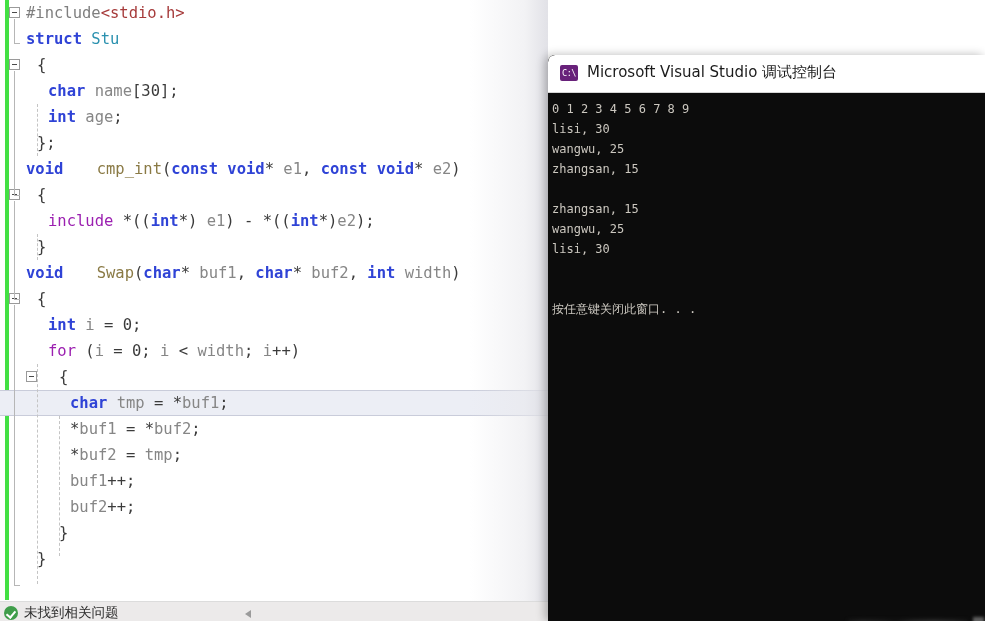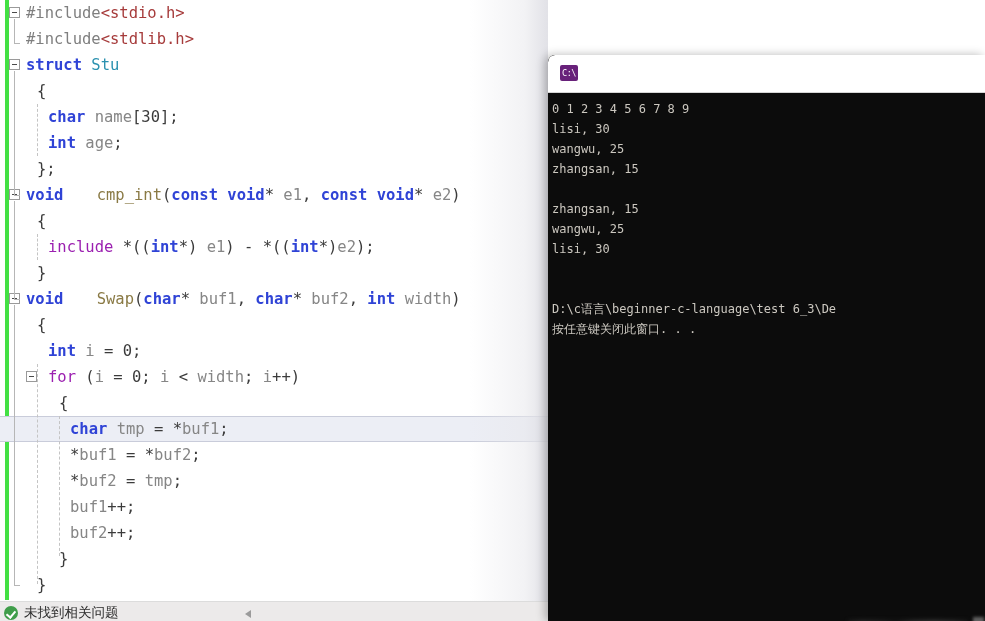--- a/index.html
+++ b/index.html
@@ -239,21 +239,20 @@
 <body>
 
 <div id="screen">
 
   <div id="editor">
 
     <div class="change-bar" style="top:0px; height:600px;"></div>
 
     <div class="code-area" id="code-area">
         <div class="line"><span class="txt" style="left: 26px;"><span class="pp">#include</span><span class="inc">&lt;stdio.h&gt;</span></span></div>
-        <div class="line"><span class="txt" style="left: 26px;"><span class="pp">#include</span><span class="inc">&lt;stdlib.h&gt;</span></span></div>
         <div class="line"><span class="txt" style="left: 26px;"><span class="kw">struct </span><span class="type">Stu</span></span></div>
         <div class="line"><span class="txt" style="left: 37px;"><span class="pl">{</span></span></div>
         <div class="line"><span class="txt" style="left: 48px;"><span class="kw">char</span><span class="dim"> name</span><span class="pl">[</span><span class="num">30</span><span class="pl">];</span></span></div>
         <div class="line"><span class="txt" style="left: 48px;"><span class="kw">int</span><span class="dim"> age</span><span class="pl">;</span></span></div>
         <div class="line"><span class="txt" style="left: 37px;"><span class="pl">};</span></span></div>
         <div class="line"><span class="txt" style="left: 26px;"><span class="kw">void </span><span class="fn">cmp_int</span><span class="pl">(</span><span class="kw">const void</span><span class="pl">* </span><span class="dim">e1</span><span class="pl">, </span><span class="kw">const void</span><span class="pl">* </span><span class="dim">e2</span><span class="pl">)</span></span></div>
         <div class="line"><span class="txt" style="left: 37px;"><span class="pl">{</span></span></div>
         <div class="line"><span class="txt" style="left: 48px;"><span class="kw2">include </span><span class="pl">*((</span><span class="kw">int</span><span class="pl">*) </span><span class="dim">e1</span><span class="pl">) - *((</span><span class="kw">int</span><span class="pl">*)</span><span class="dim">e2</span><span class="pl">);</span></span></div>
         <div class="line"><span class="txt" style="left: 37px;"><span class="pl">}</span></span></div>
         <div class="line"><span class="txt" style="left: 26px;"><span class="kw">void </span><span class="fn">Swap</span><span class="pl">(</span><span class="kw">char</span><span class="pl">* </span><span class="dim">buf1</span><span class="pl">, </span><span class="kw">char</span><span class="pl">* </span><span class="dim">buf2</span><span class="pl">, </span><span class="kw">int</span><span class="dim"> width</span><span class="pl">)</span></span></div>
@@ -292,34 +291,34 @@
 
   <div id="statusbar">
     <div class="status-icon"></div>
     <div class="status-text">未找到相关问题</div>
     <div class="status-caret"></div>
   </div>
 
   <div id="console">
     <div id="console-titlebar">
       <div class="console-icon">C:\</div>
+      <div class="console-title">Microsoft Visual Studio 调试控制台</div>
     </div>
     <div id="console-body">
       <div id="console-lines">
           <div class="cline">0 1 2 3 4 5 6 7 8 9</div>
           <div class="cline">lisi, 30</div>
           <div class="cline">wangwu, 25</div>
           <div class="cline">zhangsan, 15</div>
           <div class="cline blank">&nbsp;</div>
           <div class="cline">zhangsan, 15</div>
           <div class="cline">wangwu, 25</div>
           <div class="cline">lisi, 30</div>
           <div class="cline blank">&nbsp;</div>
           <div class="cline blank">&nbsp;</div>
-          <div class="cline">D:\c语言\beginner-c-language\test 6_3\De</div>
           <div class="cline">按任意键关闭此窗口. . .</div>
         </div>
       <div class="blur-block"></div>
       <div class="blur-block2"></div>
     </div>
   </div>
 
 </div>
 
 </body></html>

